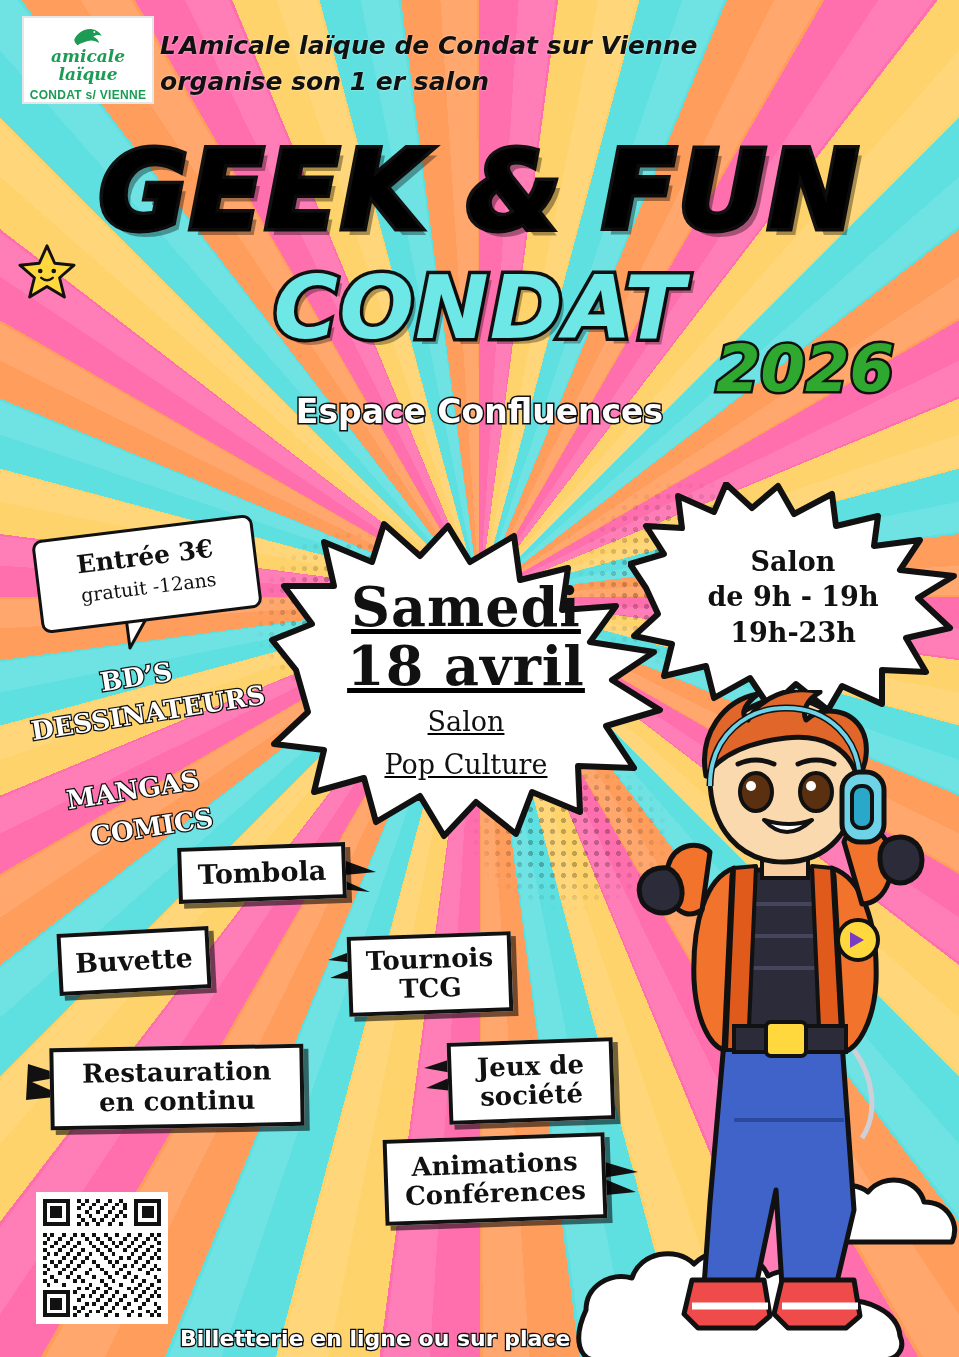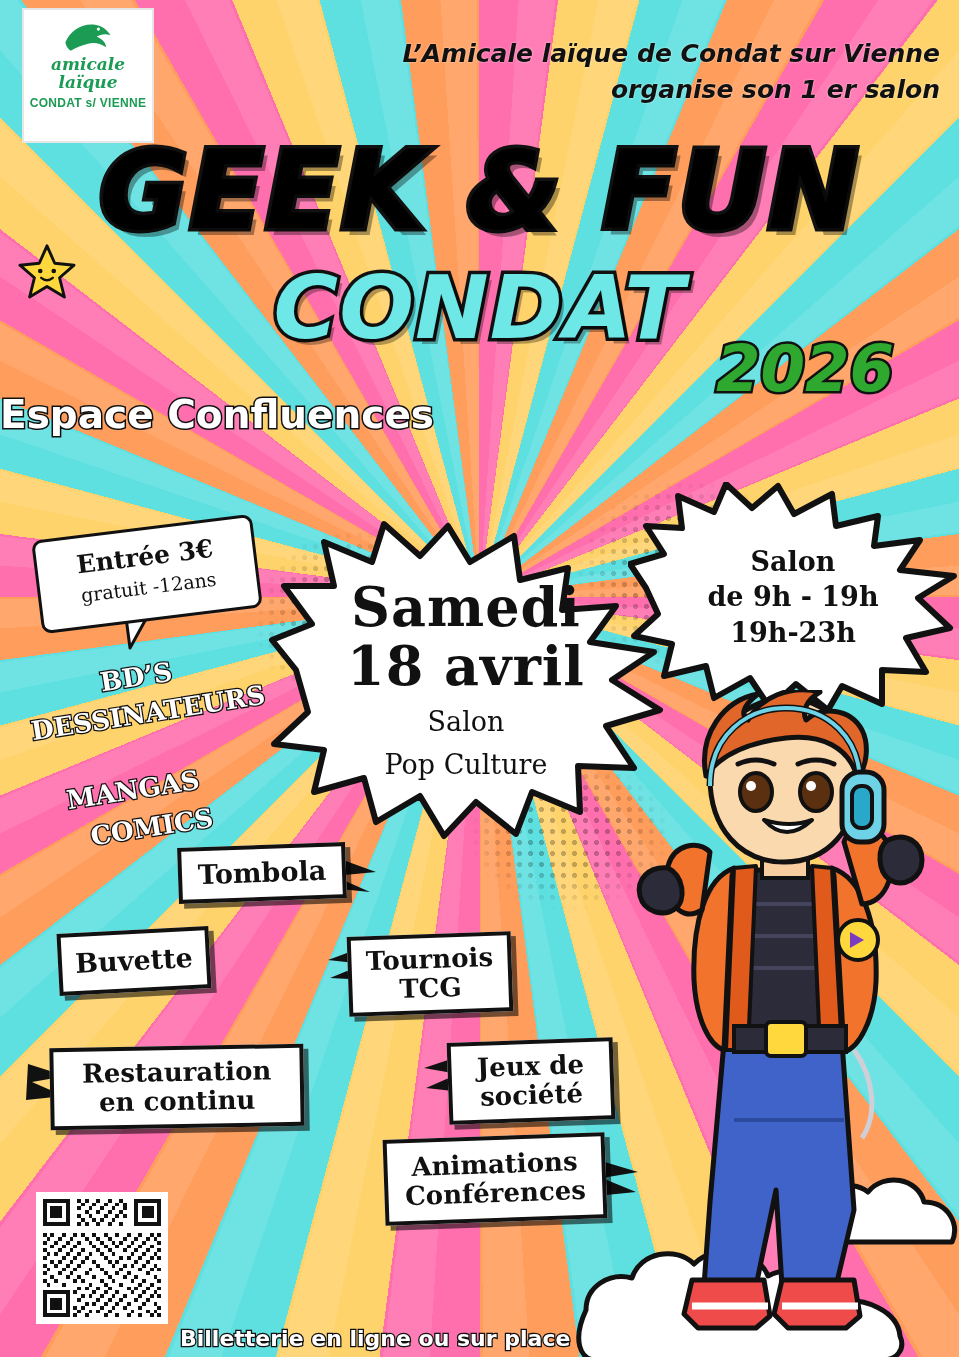--- a/index.html
+++ b/index.html
@@ -52,23 +52,23 @@
     pointer-events: none;
   }
   .ht1 { left: 255px; top: 530px; width: 190px; height: 180px; -webkit-mask-image: radial-gradient(ellipse at 50% 50%, #000 35%, transparent 72%); mask-image: radial-gradient(ellipse at 50% 50%, #000 35%, transparent 72%); }
   .ht2 { left: 575px; top: 480px; width: 230px; height: 190px; -webkit-mask-image: radial-gradient(ellipse at 50% 50%, #000 35%, transparent 72%); mask-image: radial-gradient(ellipse at 50% 50%, #000 35%, transparent 72%); }
   .ht3 { left: 470px; top: 760px; width: 200px; height: 150px; -webkit-mask-image: radial-gradient(ellipse at 50% 50%, #000 35%, transparent 72%); mask-image: radial-gradient(ellipse at 50% 50%, #000 35%, transparent 72%); }
 
   
   .logo {
     position: absolute;
     left: 22px;
-    top: 8px;
+    top: 16px;
     width: 132px;
-    height: 135px;
+    height: 88px;
     background: #ffffff;
     border: 2px solid #e6e6e6;
     display: flex;
     flex-direction: column;
     align-items: center;
     justify-content: flex-start;
     padding-top: 6px;
     box-sizing: border-box;
   }
   .logo-bird { width: 52px; height: 40px; }
@@ -94,23 +94,23 @@
     letter-spacing: 0.3px;
     color: #1b9b54;
     margin-top: 4px;
     font-weight: bold;
   }
 
   
   .org {
     position: absolute;
     left: 160px;
-    top: 36px;
+    top: 28px;
     width: 780px;
-    text-align: right;
+    text-align: left;
     font-family: "DejaVu Sans", sans-serif;
     font-weight: bold;
     font-style: italic;
     font-size: 25px;
     color: #111;
     line-height: 1.45;
     text-shadow: 0 0 2px rgba(255,255,255,0.7);
   }
 
   
@@ -156,24 +156,24 @@
     font-size: 64px;
     color: #2fa82f;
     -webkit-text-stroke: 5px #111;
     paint-order: stroke fill;
   }
   .venue {
     position: absolute;
     top: 392px;
     left: 0;
     width: 959px;
-    text-align: left;
+    text-align: center;
     font-family: "DejaVu Sans", sans-serif;
     font-weight: bold;
-    font-size: 39px;
+    font-size: 33px;
     color: #ffffff;
     -webkit-text-stroke: 3px #111;
     paint-order: stroke fill;
   }
   .address {
     position: absolute;
     top: 452px;
     left: 0;
     width: 959px;
     text-align: center;
@@ -203,20 +203,21 @@
     height: 320px;
   }
   .burst-date .txt {
     position: absolute;
     inset: 0;
     display: flex;
     flex-direction: column;
     align-items: center;
     justify-content: center;
     text-align: left;
+    text-decoration: underline;
   }
   .date-main {
     font-family: "DejaVu Serif", serif;
     font-weight: bold;
     font-size: 54px;
     color: #111;
     line-height: 1.1;
     letter-spacing: 1px;
   }
   .date-sub {

